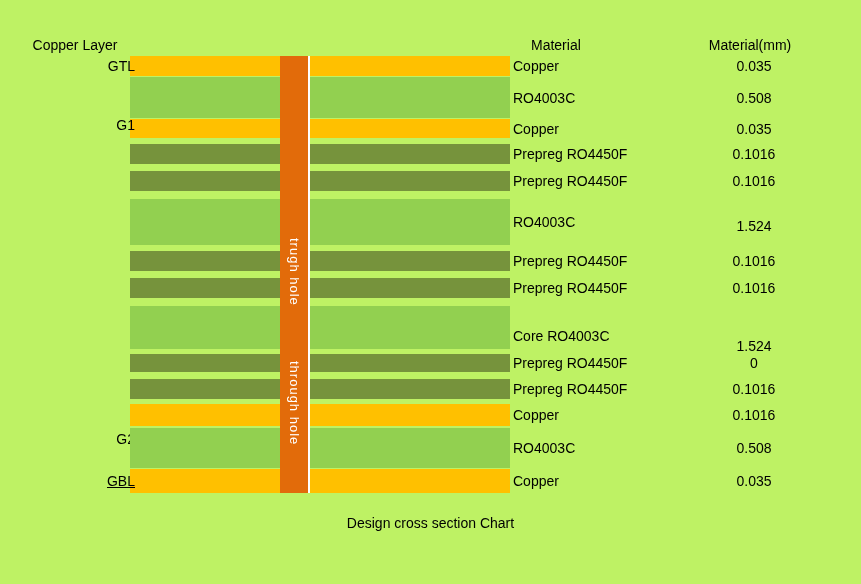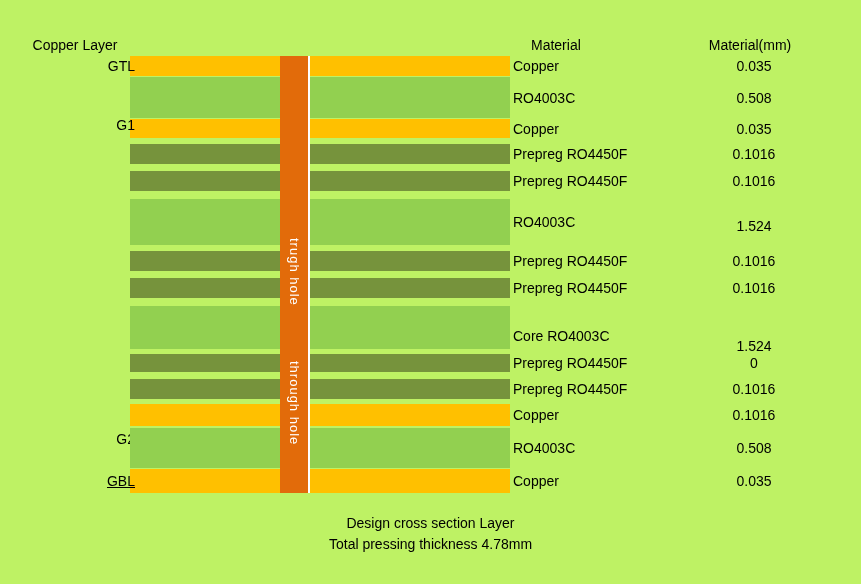--- a/index.html
+++ b/index.html
@@ -149,17 +149,16 @@
       <div class="row-label" style="top: 472px; text-decoration: underline;">GBL</div>
       <div class="mat-label" style="top: 472px;">Copper</div>
       <div class="thick-value" style="top: 472px;">0.035</div>
     </div>
 
   <div id="hole-bar" style="height: 437px; background: rgb(226, 107, 10);">
     <span id="hole-text-top" class="hole-text">trugh hole</span>
     <span id="hole-text-bottom" class="hole-text">through hole</span>
   </div>
 
-  <div id="footer-line1" class="footer-line">Design cross section Layer</div>
+  <div id="footer-line1" class="footer-line">Design cross section Chart</div>
 
-  <div id="footer-line2" class="footer-line">Total pressing thickness 4.78mm</div>
 
 </div>
 
 </body></html>

